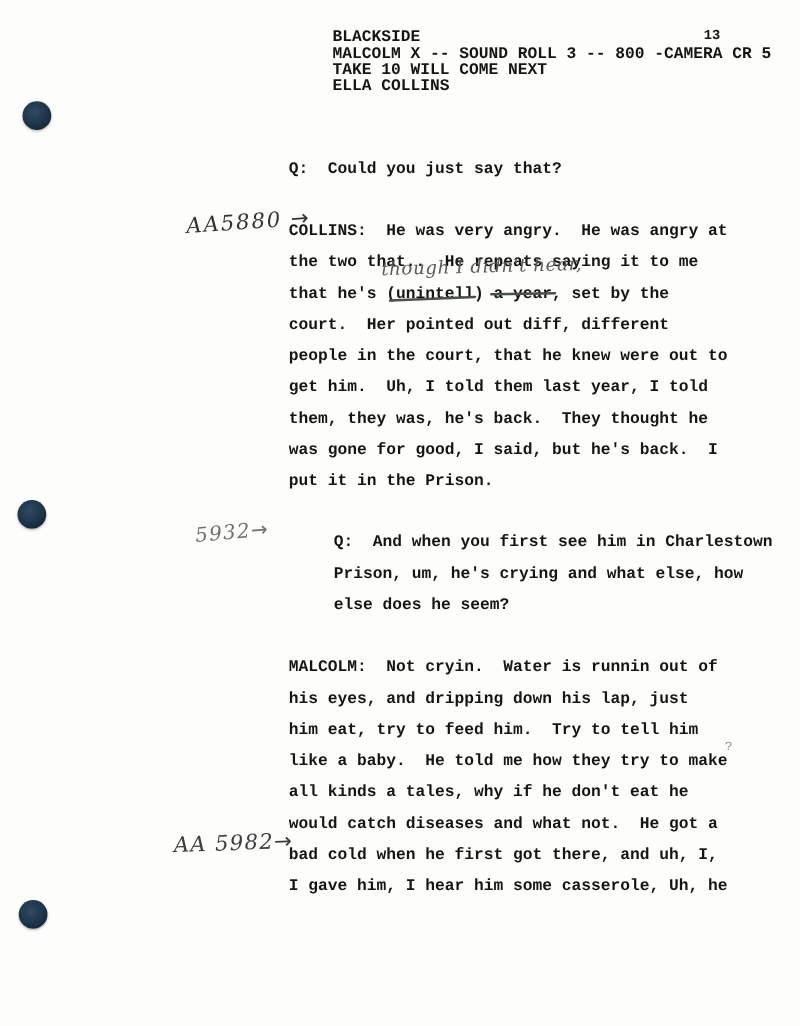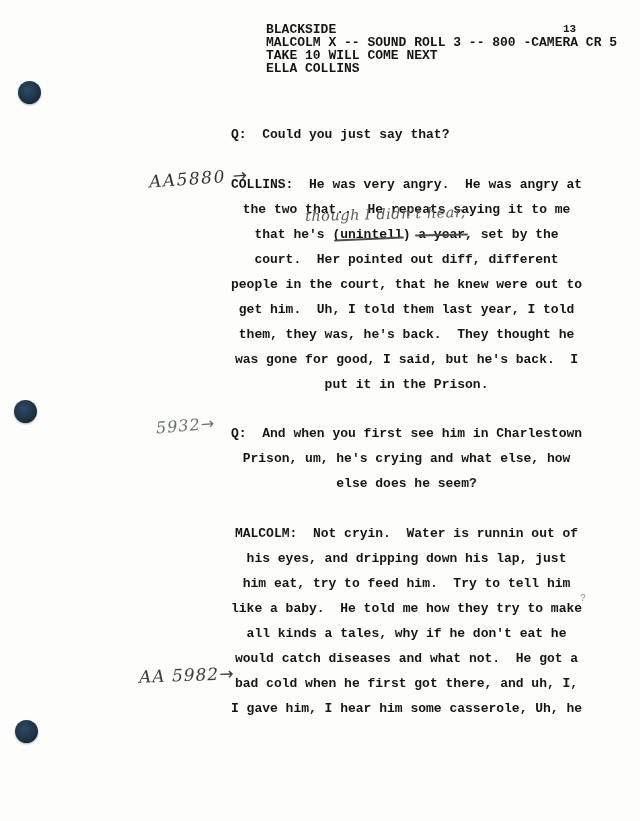--- a/index.html
+++ b/index.html
@@ -21,31 +21,30 @@
     white-space: pre;
     color: #151513;
     letter-spacing: 0;
   }
   .line {
     font-size: 13px;
     font-weight: 700;
     line-height: 25px;
     white-space: pre;
     color: #151513;
-    text-align: center;
   }
   .header { position: absolute; left: 243px; top: 23px; margin-left: 23px; }
   .page-number {
     position: absolute; left: 563px; top: 23px;
     font-size: 11px; font-weight: 700; color: #151513; line-height: 13px;
   }
   .block { position: absolute; left: 231px; }
   .q1 { top: 122px; }
   .a1 { top: 172px; }
-  .q2 { top: 421px; }
+  .q2 { top: 421px; margin-left: 36px; }
   .a2 { top: 521px; }
 
   
   .hand-strike { position: relative; display: inline-block; }
   .hand-strike::after {
     content: "";
     position: absolute;
     height: 2px;
     border-radius: 2px;
     background: #4a504c;

